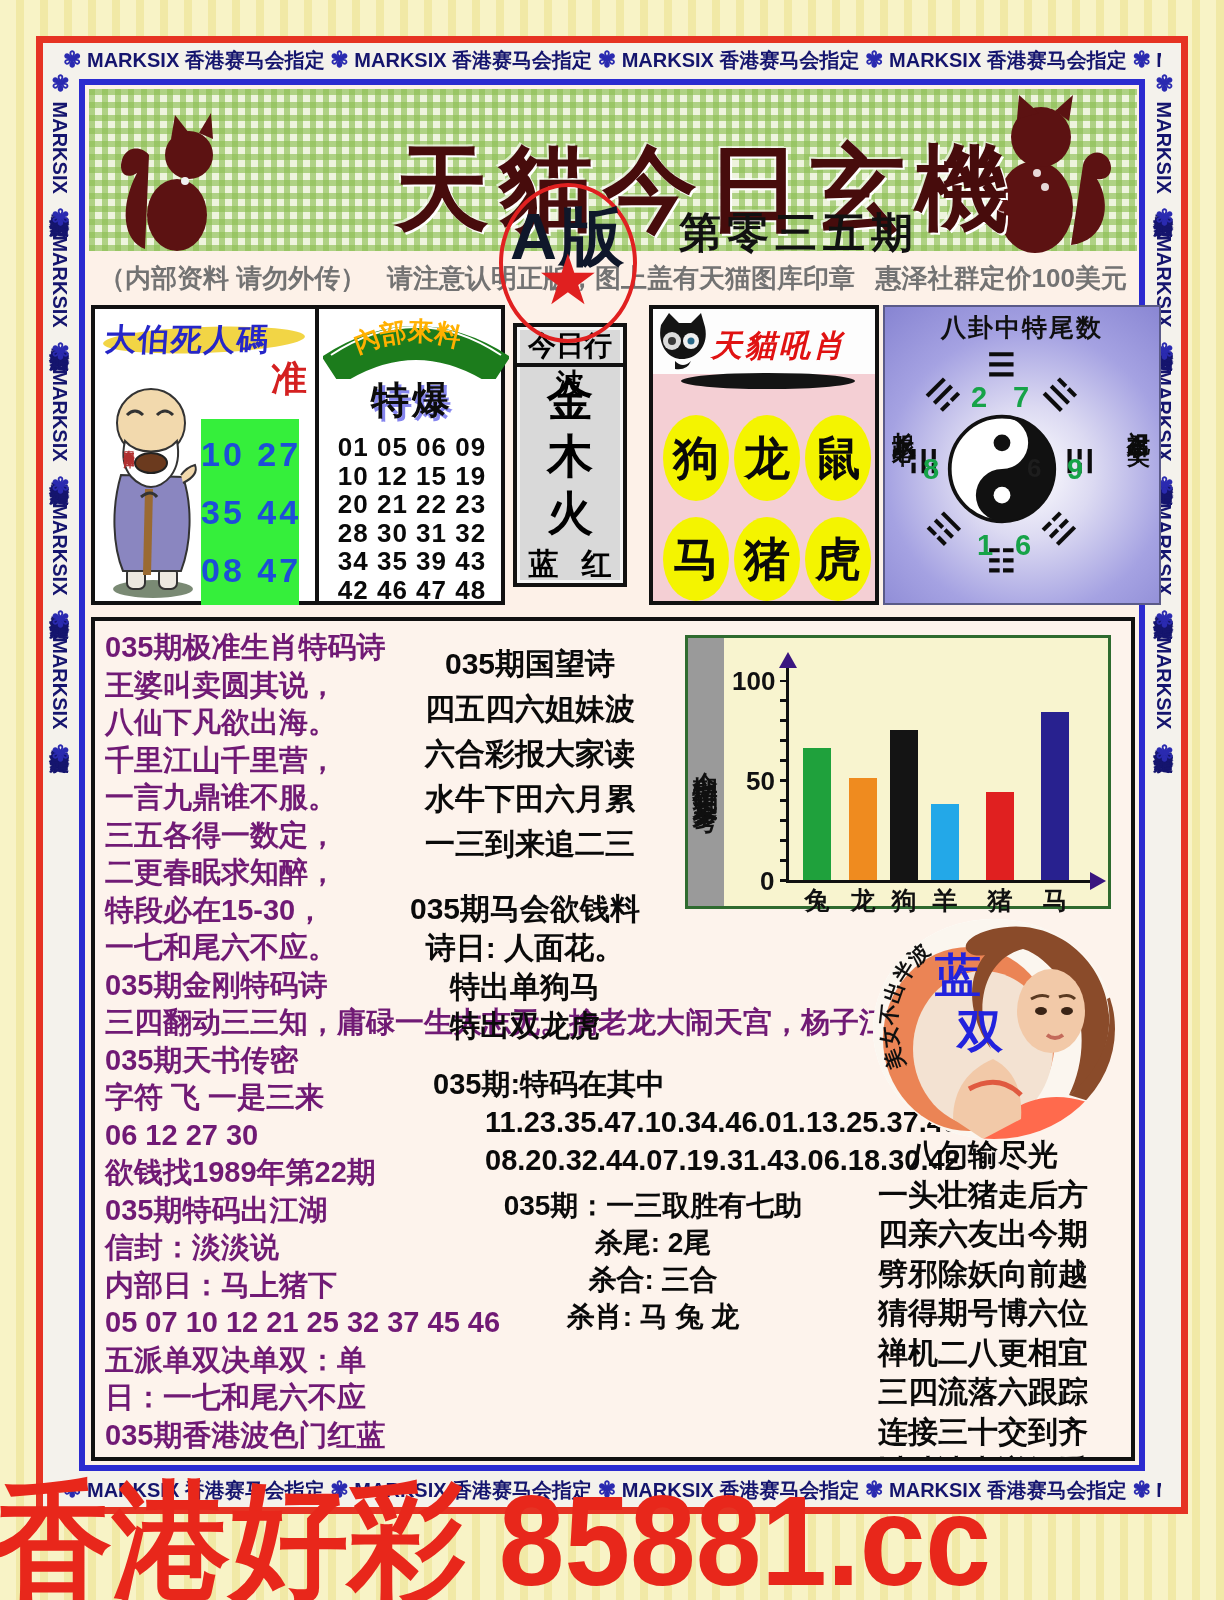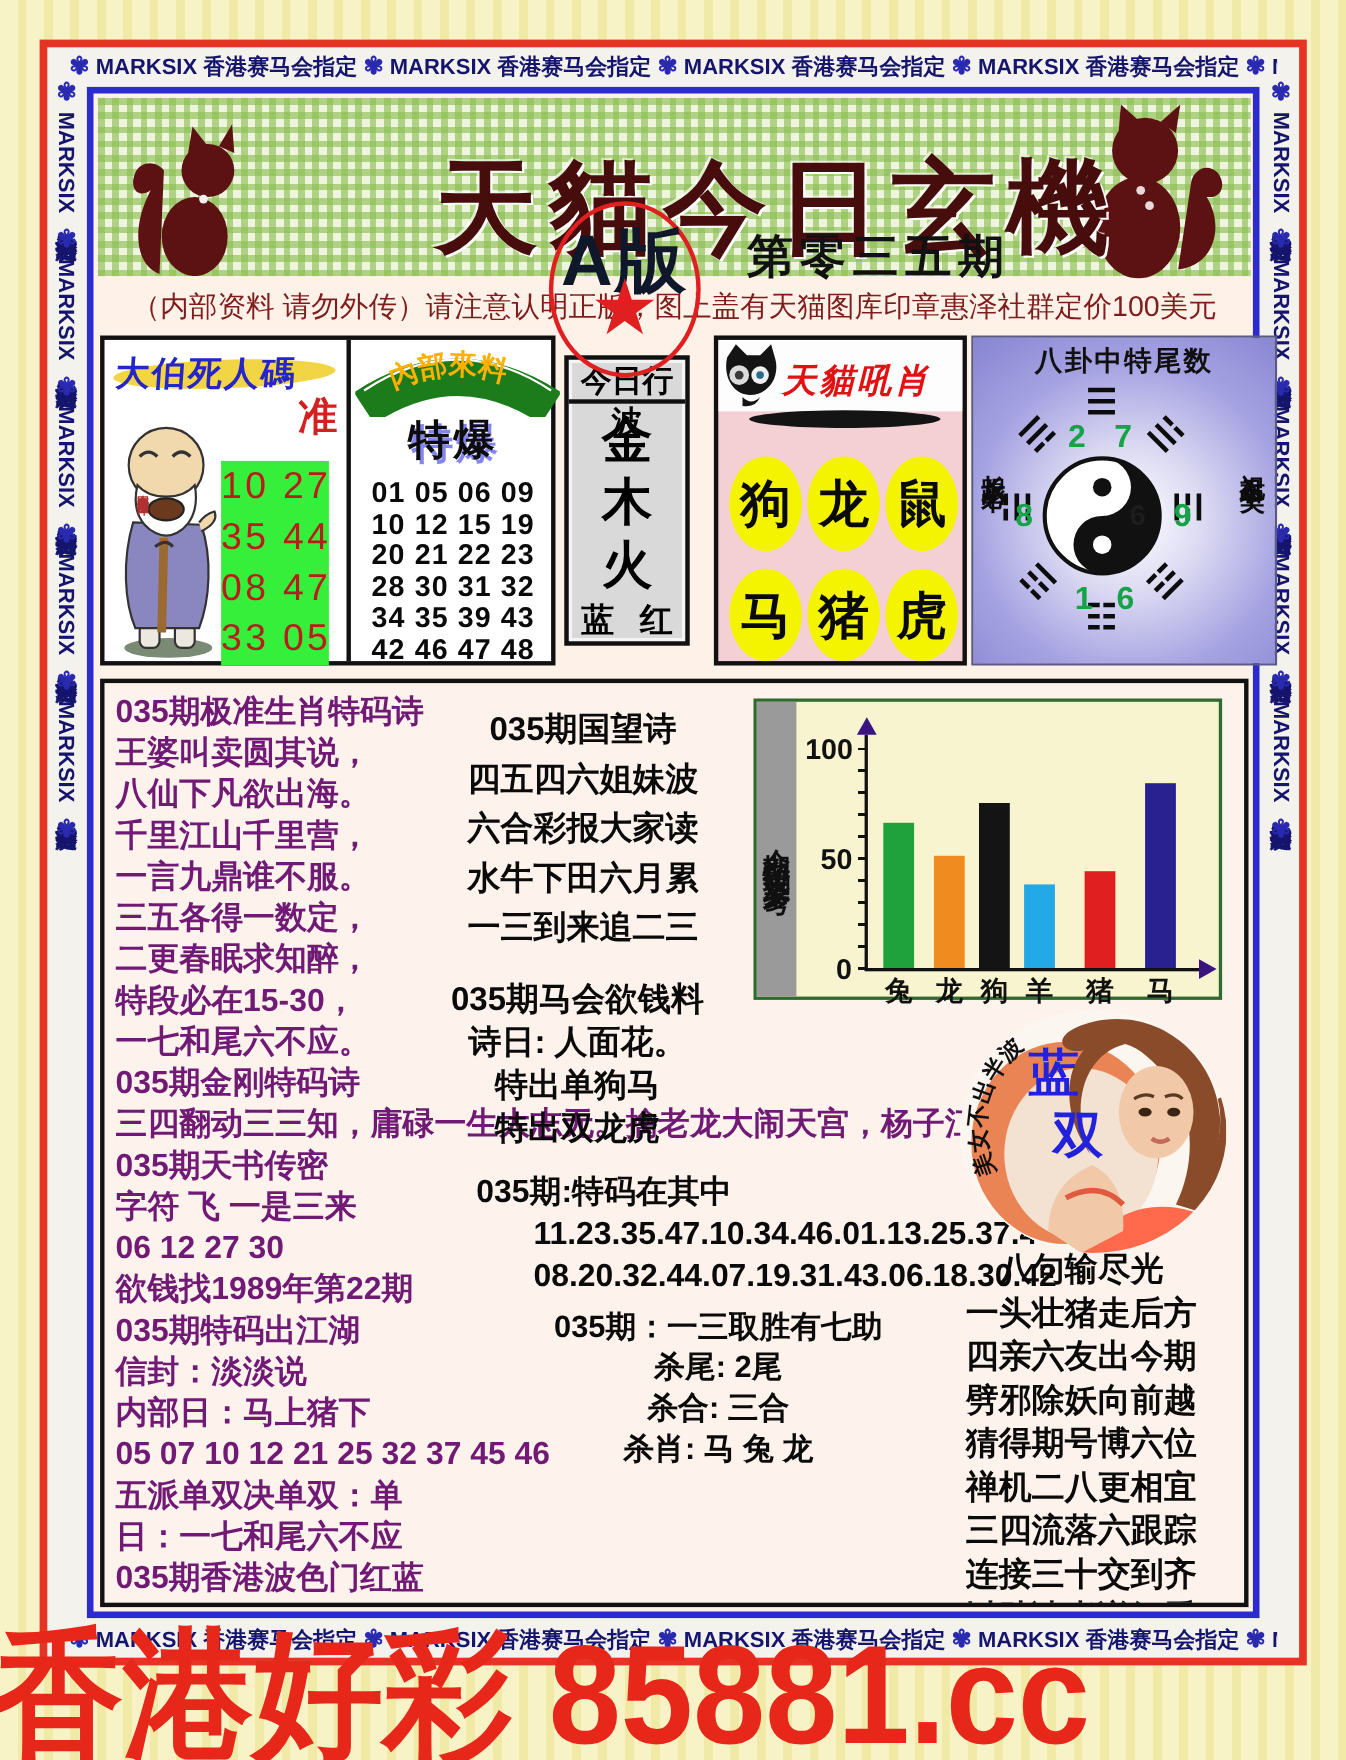--- a/index.html
+++ b/index.html
@@ -46,40 +46,40 @@
   #stamp { position:absolute; left:414px; top:98px; width:138px; height:160px; z-index:8; }
   #stamp .ring { position:absolute; left:0; top:0; width:138px; height:160px;
     border:4px solid #e02020; border-radius:50%; }
   #stamp .ab { position:absolute; left:0; right:0; top:10px; text-align:center;
     font-size:65px; font-weight:900; color:#0f172a; letter-spacing:2px; }
   #stamp .star { position:absolute; left:0; right:0; top:62px; text-align:center;
     font-size:70px; color:#e02020; line-height:70px; }
 
   
   #subtitle { position:absolute; left:6px; top:172px; width:1044px; height:42px;
-    display:flex; justify-content:center; align-items:center; padding:0 8px;
-    font-size:26px; font-weight:normal; color:#7f1d1d; }
+    display:flex; justify-content:space-between; align-items:center; padding:0 8px;
+    font-size:26px; font-weight:bold; color:#737373; }
 
   
   .panel { position:absolute; background:#fff; }
   #panel-daibo { left:6px; top:220px; width:414px; height:300px; border:4px solid #111; }
   #daibo-left { position:absolute; left:0; top:0; width:224px; height:100%; border-right:4px solid #111; }
   #daibo-title { position:absolute; left:6px; top:8px; width:206px; height:40px; }
   #daibo-swoosh { position:absolute; left:2px; top:10px; width:202px; height:26px;
     background:#f2d545; border-radius:50%; transform:rotate(-2deg); }
   #daibo-title-text { position:absolute; left:4px; top:2px; font-size:31px; font-weight:900;
     color:#2626c8; letter-spacing:2px; transform:skewX(-4deg); font-family:"DejaVu Serif",serif; white-space:nowrap; }
   #daibo-zhun { position:absolute; right:8px; top:46px; font-size:36px; font-weight:900; color:#d42020; }
   #oldman { position:absolute; left:2px; top:70px; }
   #daibo-sidenote { position:absolute; left:26px; top:132px; writing-mode:vertical-rl;
     font-size:11px; color:#b03030; font-weight:bold; letter-spacing:1px; z-index:3; }
   #daibo-grid { position:absolute; left:106px; top:110px; width:98px; height:186px;
     background:#35ef3b; text-align:center; }
-  #daibo-grid div { font-size:34px; font-weight:400; color:#b91c1c; line-height:46px;
-    letter-spacing:3px; padding-top:0; white-space:nowrap; }
+  #daibo-grid div { font-size:34px; font-weight:700; color:#1d4ed8; line-height:46px;
+    letter-spacing:3px; padding-top:12px; white-space:nowrap; }
   #neibu { position:absolute; left:228px; top:0; right:0; bottom:0; }
   #neibu-arc { position:absolute; left:0px; top:4px; }
   #tebao { position:absolute; left:0; right:0; top:66px; text-align:center; font-size:38px;
     font-weight:900; color:#0c0c0c; text-shadow:3px 3px 0 #8585ee; letter-spacing:3px; }
   #neibu-rows { position:absolute; left:0; right:0; top:124px; text-align:center; }
   #neibu-rows div { font-size:26px; font-weight:900; color:#0a0a0a; line-height:28.6px;
     letter-spacing:1px; white-space:nowrap; }
 
   #panel-xingbo { left:428px; top:238px; width:114px; height:264px; border:4px solid #111;
     background:#d9d9d9; box-shadow:inset 0 0 0 3px #f4f4f4; }

